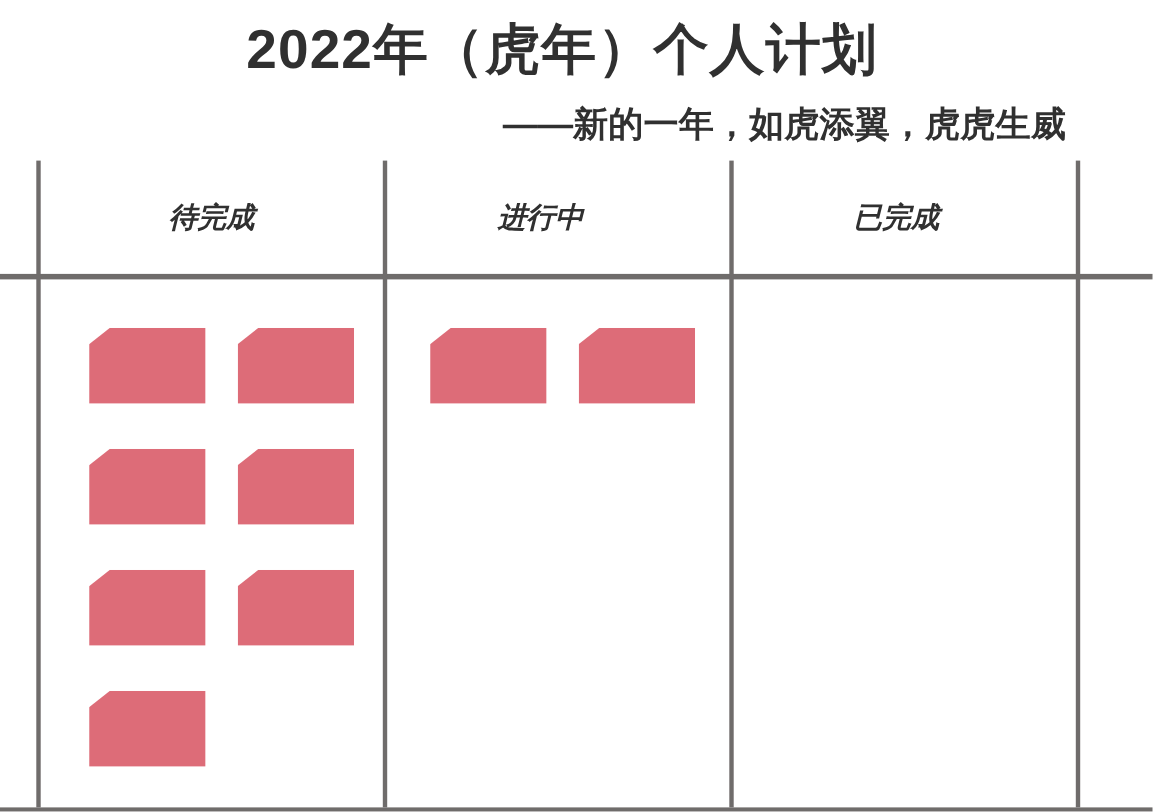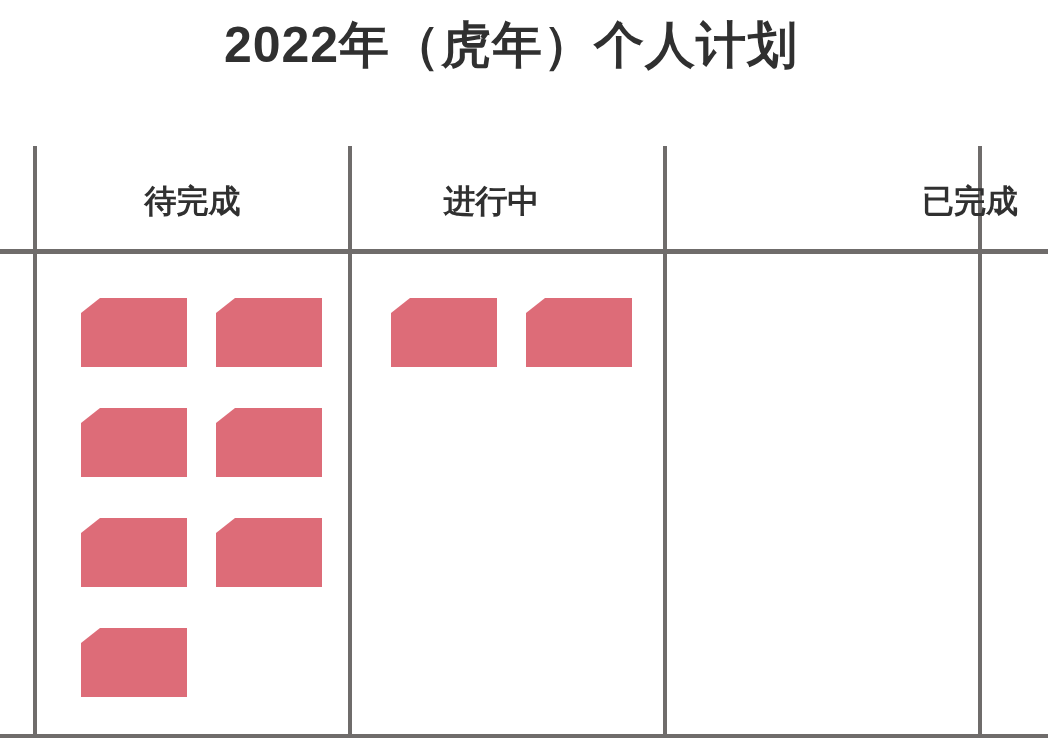--- a/index.html
+++ b/index.html
@@ -48,23 +48,24 @@
     left: 0;
     width: 1048px;
     background: var(--line-color, #6f6c6b);
   }
   .hline.header-line { top: 249px; height: 5px; }
   .hline.bottom-line { top: 734px; height: 4px; }
   .column-header {
     position: absolute;
     top: 180px;
     text-align: center;
-    font-size: 32px;
+    font-size: 26px;
     font-weight: bold;
     white-space: nowrap;
+    font-style: italic;
   }
   .cards-area {
     position: absolute;
     top: 298px;
     width: 242px;
     display: flex;
     flex-wrap: wrap;
     column-gap: 29px;
     row-gap: 41px;
     align-content: flex-start;
@@ -74,20 +75,21 @@
     height: 69px;
     background: var(--card-color, #dd6c78);
     clip-path: polygon(19px 0, 100% 0, 100% 100%, 0 100%, 0 15px);
   }
 </style>
 </head>
 <body>
 
 <div class="canvas">
   <div class="page-title">2022年（虎年）个人计划</div>
+  <div class="page-subtitle">——新的一年，如虎添翼，虎虎生威</div>
 
   <div class="hline header-line"></div>
   <div class="hline bottom-line"></div>
 
   <div class="vline" style="left:33px"></div>
   <div class="vline" style="left:348px"></div>
   <div class="vline" style="left:663px"></div>
   <div class="vline" style="left:978px"></div>
 
   <div id="columns-root">
@@ -99,16 +101,16 @@
         <div class="task-card"></div>
         <div class="task-card"></div>
         <div class="task-card"></div>
         <div class="task-card"></div>
       </div>
       <div class="column-header" style="left: 334px; width: 315px;">进行中</div>
       <div class="cards-area" style="left: 391px;">
         <div class="task-card"></div>
         <div class="task-card"></div>
       </div>
-      <div class="column-header" style="left: 702px; width: 316px; text-align: right;">已完成</div>
+      <div class="column-header" style="left: 657px; width: 316px;">已完成</div>
       <div class="cards-area" style="left: 706px;"></div>
     </div>
 </div>
 
 </body></html>

